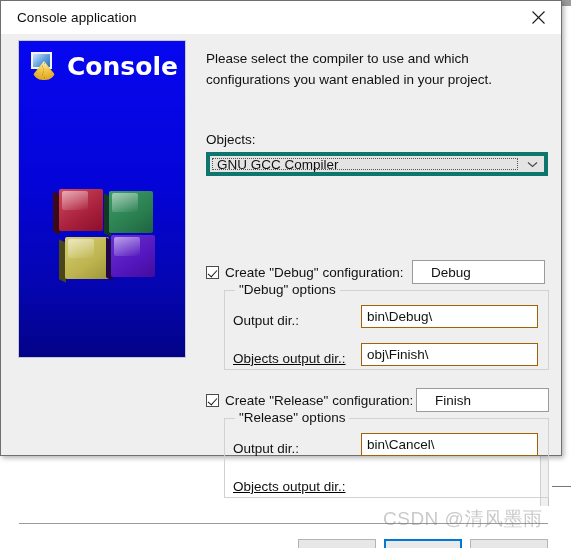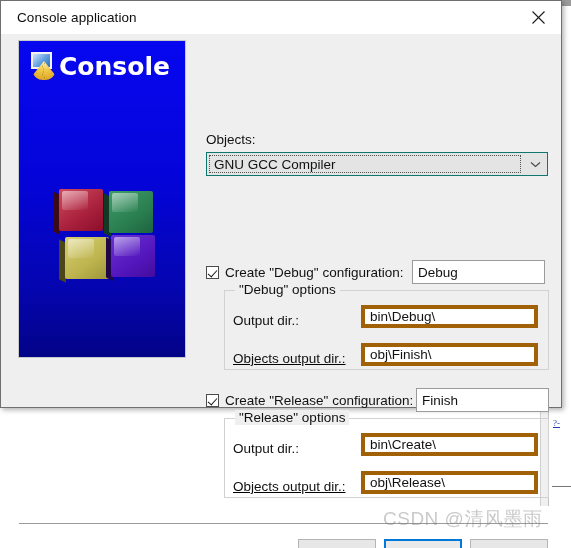--- a/index.html
+++ b/index.html
@@ -62,21 +62,21 @@
     width: 19px;
     height: 1px;
     background: #777;
   }
 
   
   #dialog {
     position: absolute;
     left: 0; top: 0;
     width: 562px;
-    height: 408px;
+    height: 456px;
     background: #efefef;
     border: 1px solid #6f6f6f;
     box-sizing: border-box;
     box-shadow: 2px 2px 5px rgba(0,0,0,0.30);
   }
   #titlebar {
     height: 33px;
     background: #ffffff;
     position: relative;
   }
@@ -111,21 +111,21 @@
     background: linear-gradient(180deg,#0707f0 0%, #0404d8 45%, #0505b0 78%, #030388 100%);
     border: 1px solid #c9c9c9;
     box-sizing: border-box;
     overflow: hidden;
   }
   #banner-head {
     position: absolute;
     left: 10px; top: 10px;
     display: flex;
     align-items: center;
-    gap: 0;
+    gap: 8px;
   }
   #banner-title {
     font-family: "DejaVu Sans", sans-serif;
     font-weight: bold;
     font-size: 25px;
     color: #ffffff;
     line-height: 1;
   }
   
   .app-icon { position: relative; width: 30px; height: 30px; }
@@ -203,21 +203,21 @@
     position: absolute;
     left: 0; top: 98px;
     font-size: 13.5px;
     color: #111;
   }
   #compiler-combo {
     position: absolute;
     left: 0; top: 118px;
     width: 342px; height: 24px;
     background: #e4e4e4;
-    border: 1px solid #0f766e;
+    border: 4px solid #0f766e;
     box-sizing: border-box;
     display: flex;
     align-items: stretch;
   }
   #compiler-value {
     flex: 1;
     margin: 2px;
     border: 1px dotted #555;
     font-size: 13.5px;
     color: #111;
@@ -268,21 +268,21 @@
   .cfg-input {
     position: absolute;
     height: 24px;
     background: #ffffff;
     border: 1px solid #9b9b9b;
     box-sizing: border-box;
     font-size: 13.5px;
     color: #111;
     display: flex;
     align-items: center;
-    padding-left: 5px;
+    padding-left: 18px;
   }
   #debug-name   { left: 206px; width: 133px; }
   #release-name { left: 210px; width: 133px; }
 
   .groupbox {
     position: absolute;
     left: 18px;
     width: 325px;
     border: 1px solid #d2d2d2;
     box-sizing: border-box;
@@ -310,21 +310,21 @@
   .grp-label {
     font-size: 13.5px;
     color: #111;
     white-space: nowrap;
     margin-top: 8px;
   }
   .grp-input {
     position: absolute;
     height: 23px;
     background: #ffffff;
-    border: 4px solid #a16207;
+    border: 1px solid #a16207;
     box-sizing: border-box;
     font-size: 13.5px;
     color: #111;
     display: flex;
     align-items: center;
     padding-left: 5px;
   }
   .grp-input.out { left: 128px; right: 2px; }
   .grp-input.obj { left: 128px; right: 2px; }
 
@@ -443,20 +443,21 @@
           <span class="side"></span>
             <span class="face">
               <span class="gloss"></span>
             </span>
         </div>
       </div>
     </div>
 
     <div id="pane">
 
+      <div id="intro">Please select the compiler to use and which configurations you want enabled in your project.</div>
 
       <div id="compiler-label">Objects:</div>
 
       <div id="compiler-combo">
         <div id="compiler-value">GNU GCC Compiler</div>
         <div id="compiler-arrow">
           <svg width="11" height="7" viewBox="0 0 11 7">
             <polyline points="1,1.5 5.5,5.5 10,1.5" fill="none" stroke="#4a4a4a" stroke-width="1.2"></polyline>
           </svg>
         </div>
@@ -483,25 +484,24 @@
       <div class="cfg-row" id="release-row">
         <span class="chk checked"></span>
         <span class="cfg-label">Create "Release" configuration:</span>
         <span class="cfg-input" id="release-name">Finish</span>
       </div>
 
       <div class="groupbox" id="release-group">
         <span class="group-legend">"Release" options</span>
         <div class="grp-row r1">
           <span class="grp-label">Output dir.:</span>
-          <span class="grp-input out">bin\Create\</span>
+          <span class="grp-input out">bin\Cancel\</span>
         </div>
         <div class="grp-row r2">
           <span class="grp-label">Objects output dir.:</span>
-          <span class="grp-input obj">obj\Release\</span>
         </div>
       </div>
     </div>
 
     <div id="separator"></div>
 
     <div id="buttons">
       <div class="btn">&lt; Back</div>
       <div class="btn focused">Finish</div>
       <div class="btn">Cancel</div>

